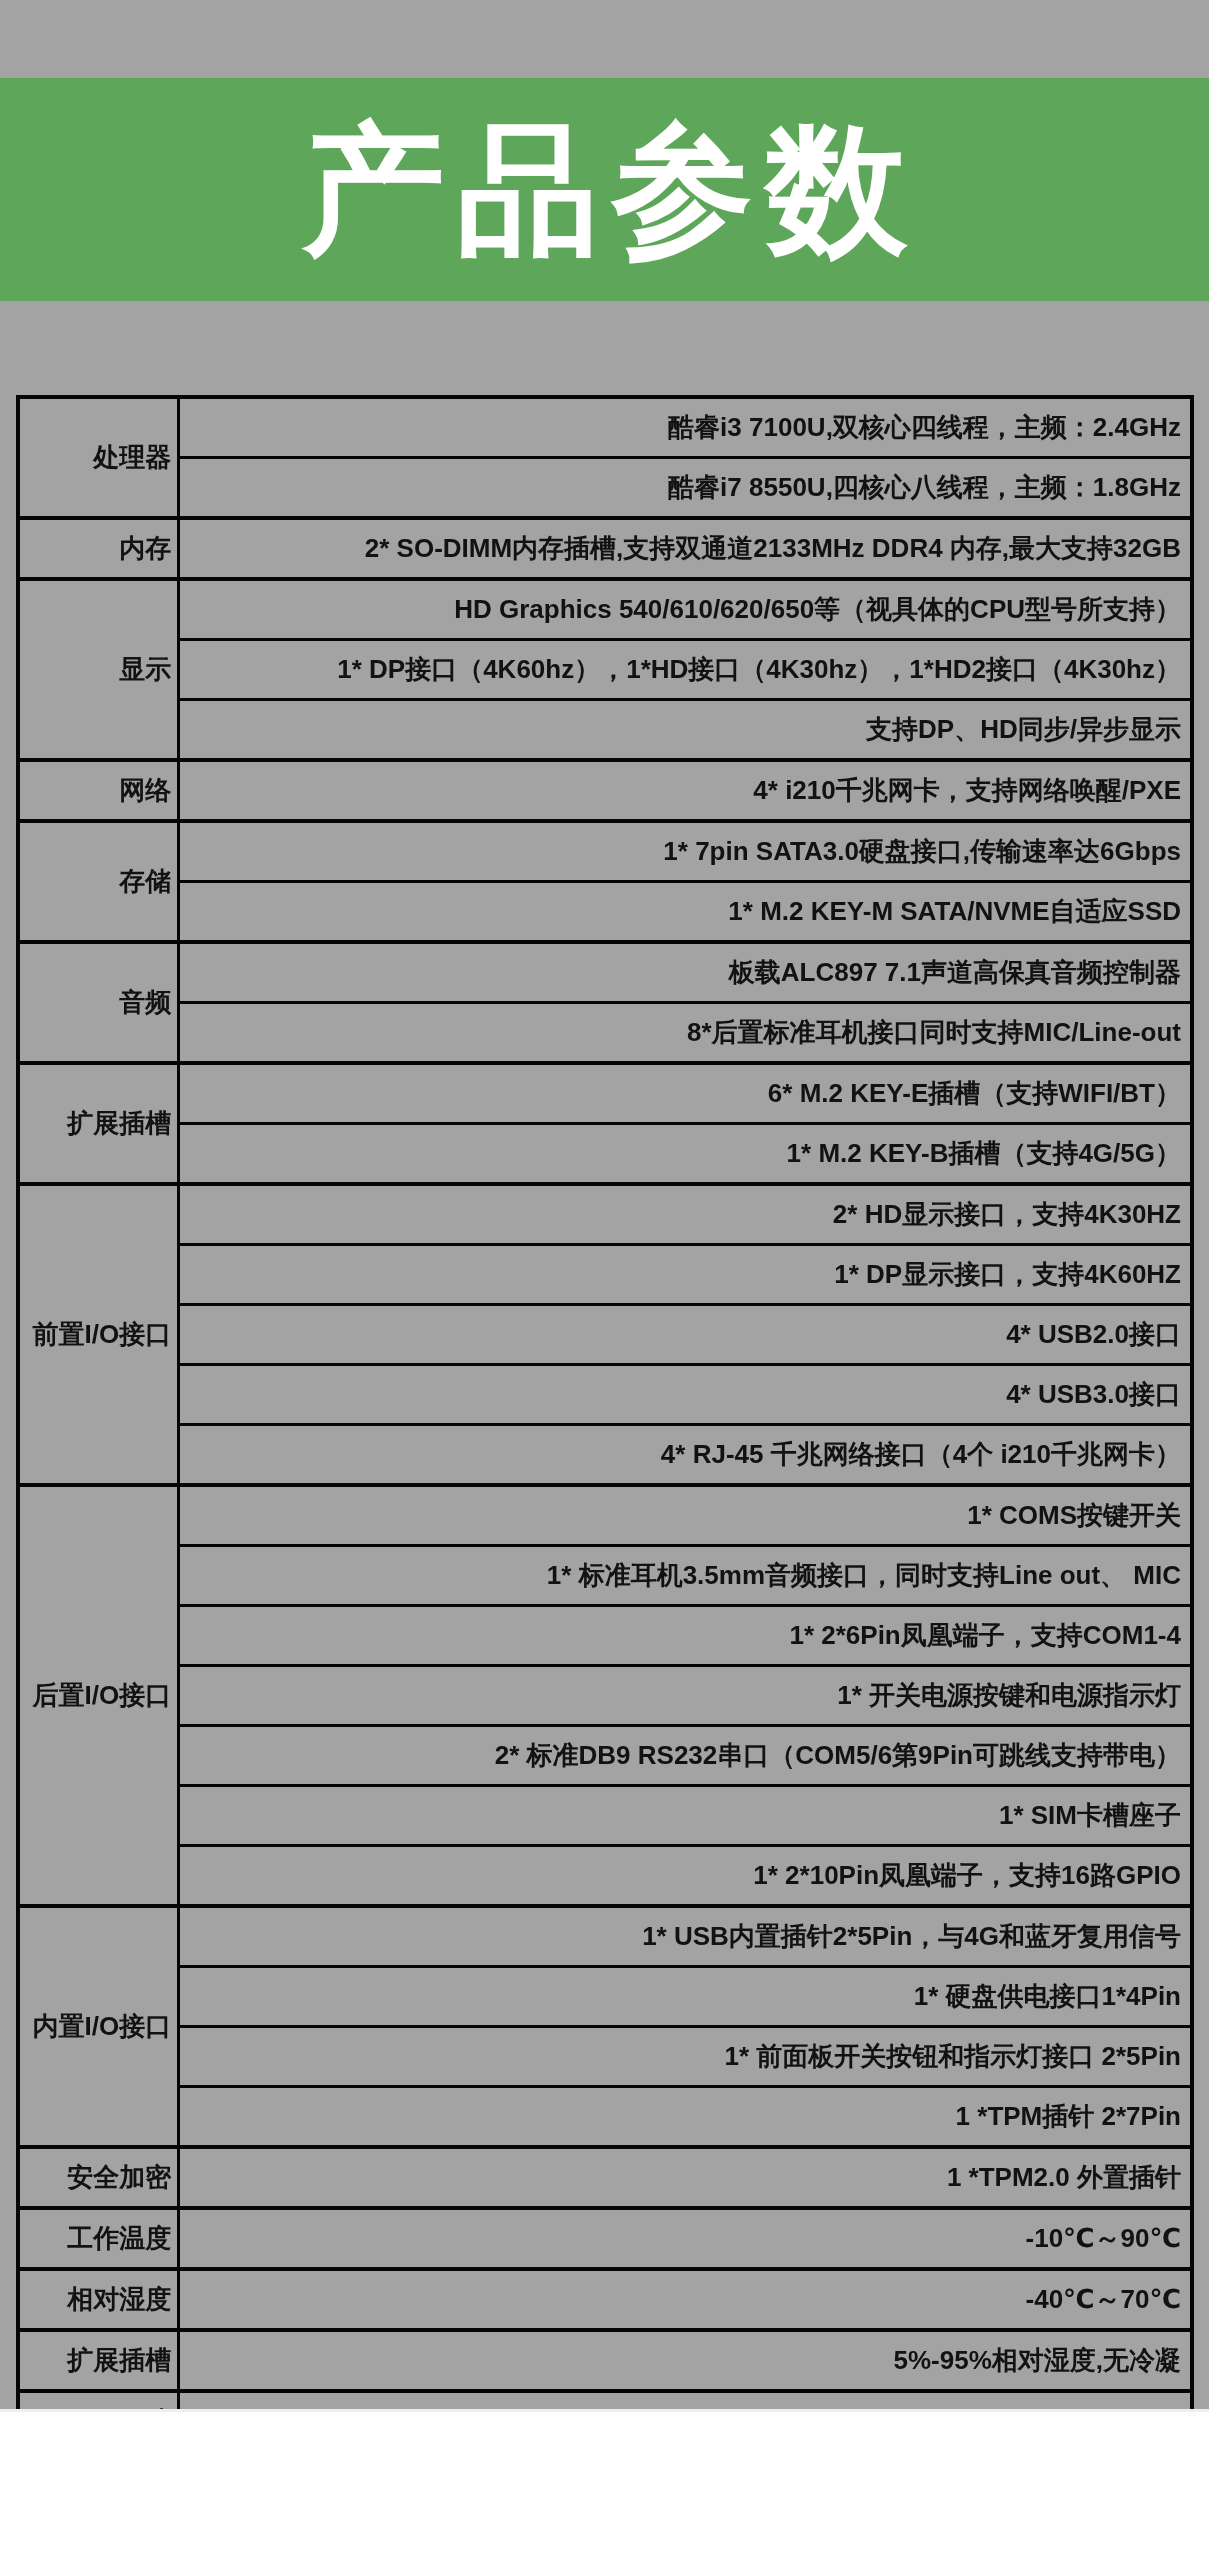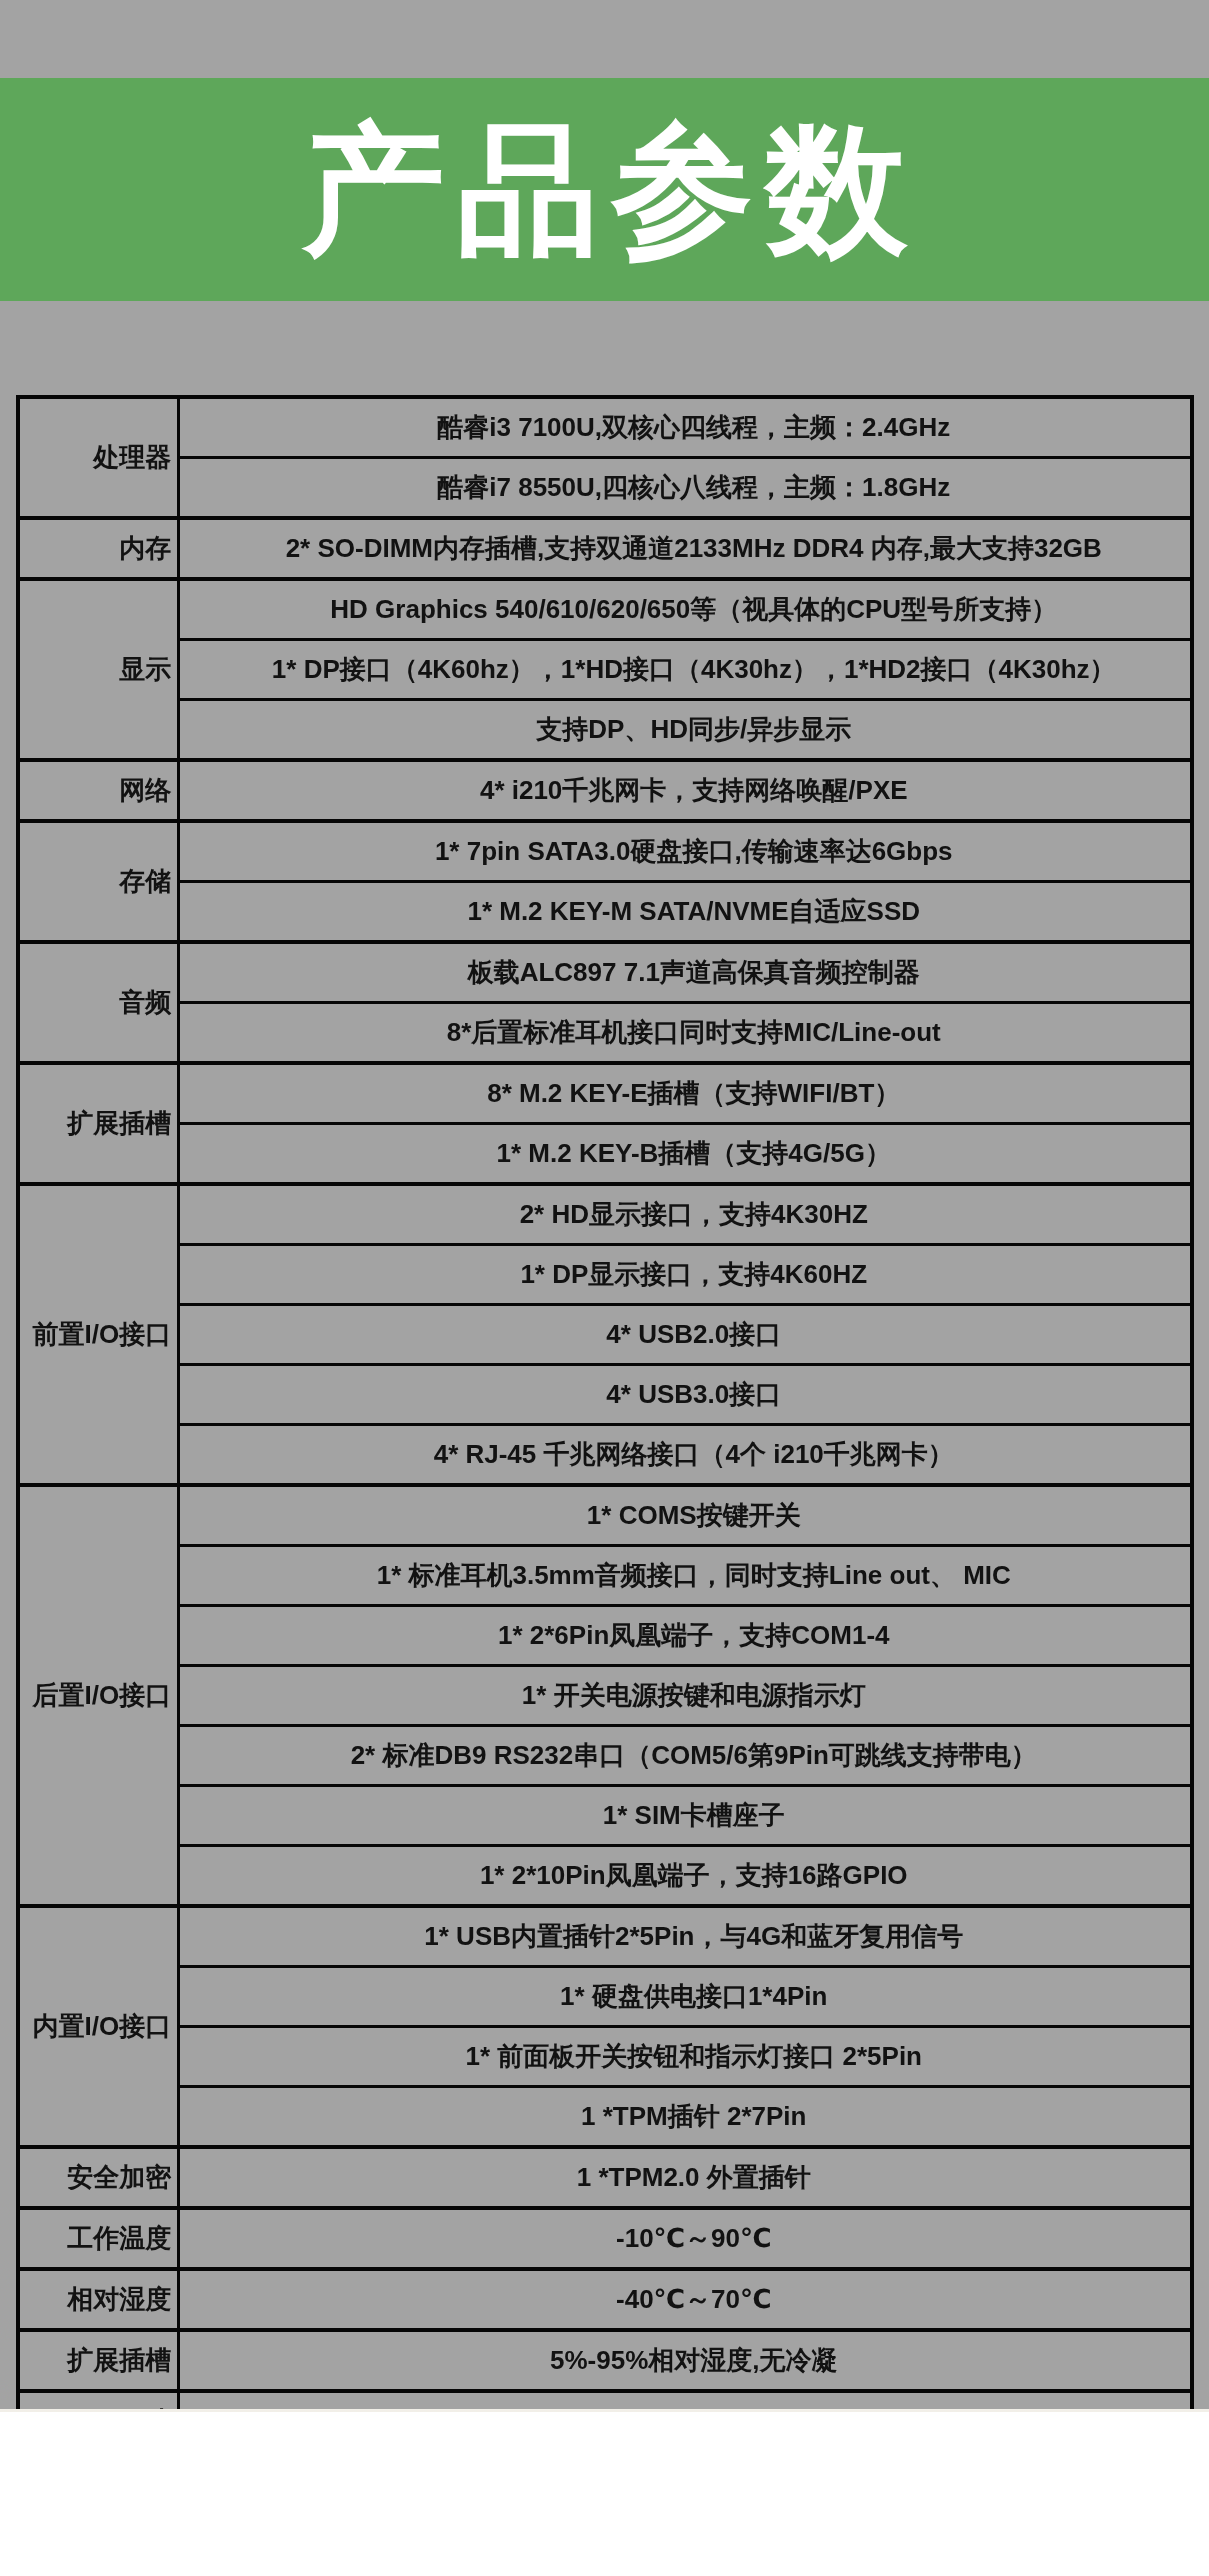--- a/index.html
+++ b/index.html
@@ -49,21 +49,21 @@
     color: #121212;
     vertical-align: middle;
     overflow: hidden;
     white-space: nowrap;
   }
   td.lbl {
     text-align: right;
     padding: 0 5.3px;
   }
   td.val {
-    text-align: center;
+    text-align: right;
     padding: 0 9px 0 27px;
   }
   .bottom-rule {
     position: absolute;
     left: 0; bottom: 0;
     width: 100%; height: 2.7px;
     background: #f2efe8;
   }
 </style>
 </head>
@@ -135,21 +135,21 @@
           <td class="val">板载ALC897 7.1声道高保真音频控制器</td>
         </tr>
         <tr>
           <td class="val">8*后置标准耳机接口同时支持MIC/Line-out</td>
         </tr>
       </tbody>
 
       <tbody>
         <tr>
           <td class="lbl" rowspan="2">扩展插槽</td>
-          <td class="val">8* M.2 KEY-E插槽（支持WIFI/BT）</td>
+          <td class="val">6* M.2 KEY-E插槽（支持WIFI/BT）</td>
         </tr>
         <tr>
           <td class="val">1* M.2 KEY-B插槽（支持4G/5G）</td>
         </tr>
       </tbody>
 
       <tbody>
         <tr>
           <td class="lbl" rowspan="5">前置I/O接口</td>
           <td class="val">2* HD显示接口，支持4K30HZ</td>

